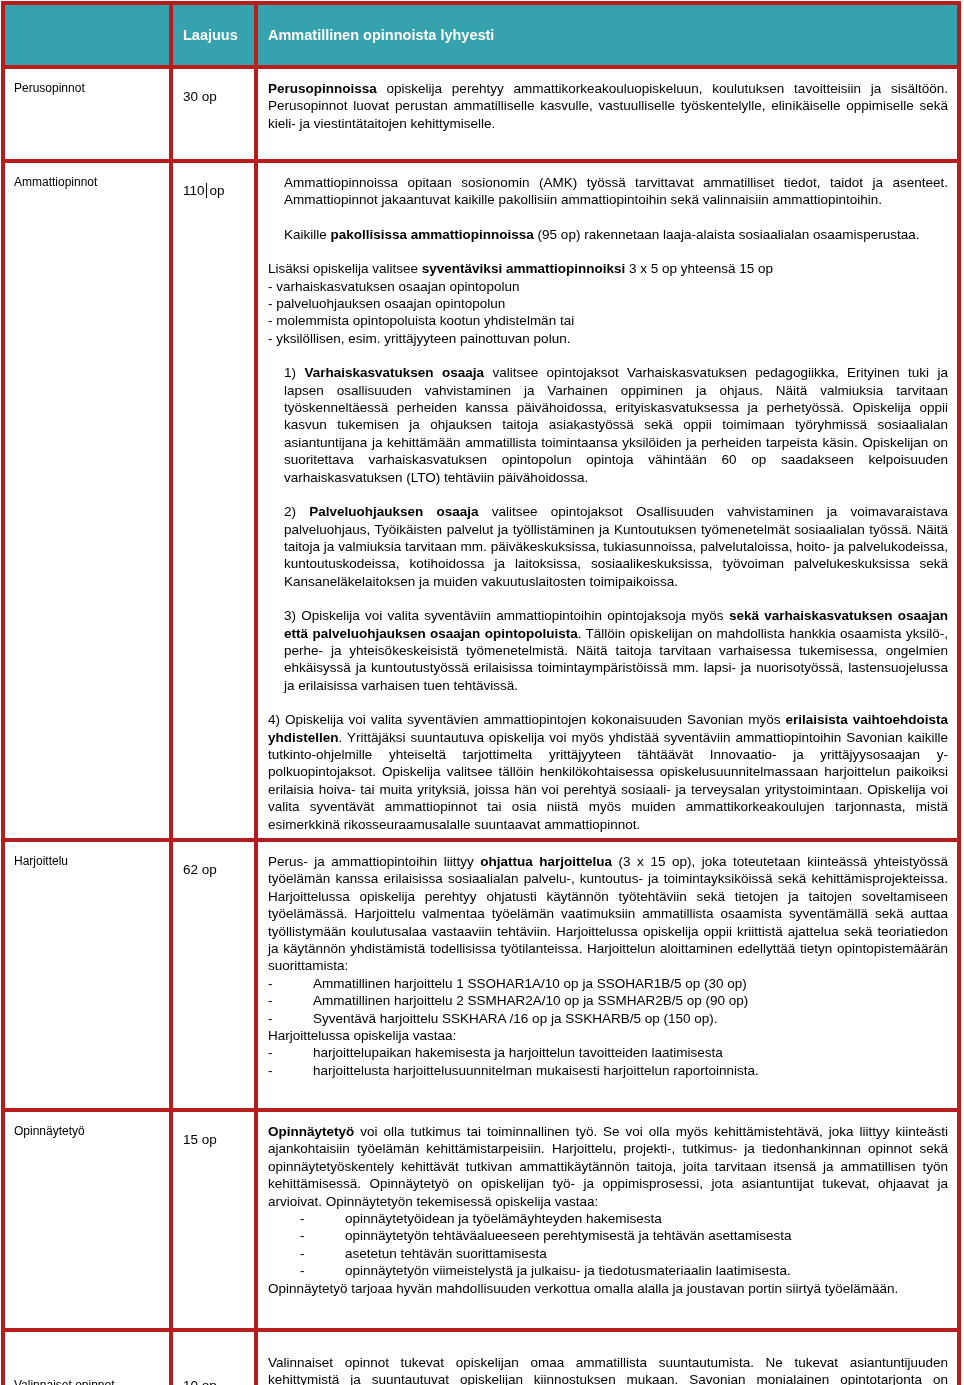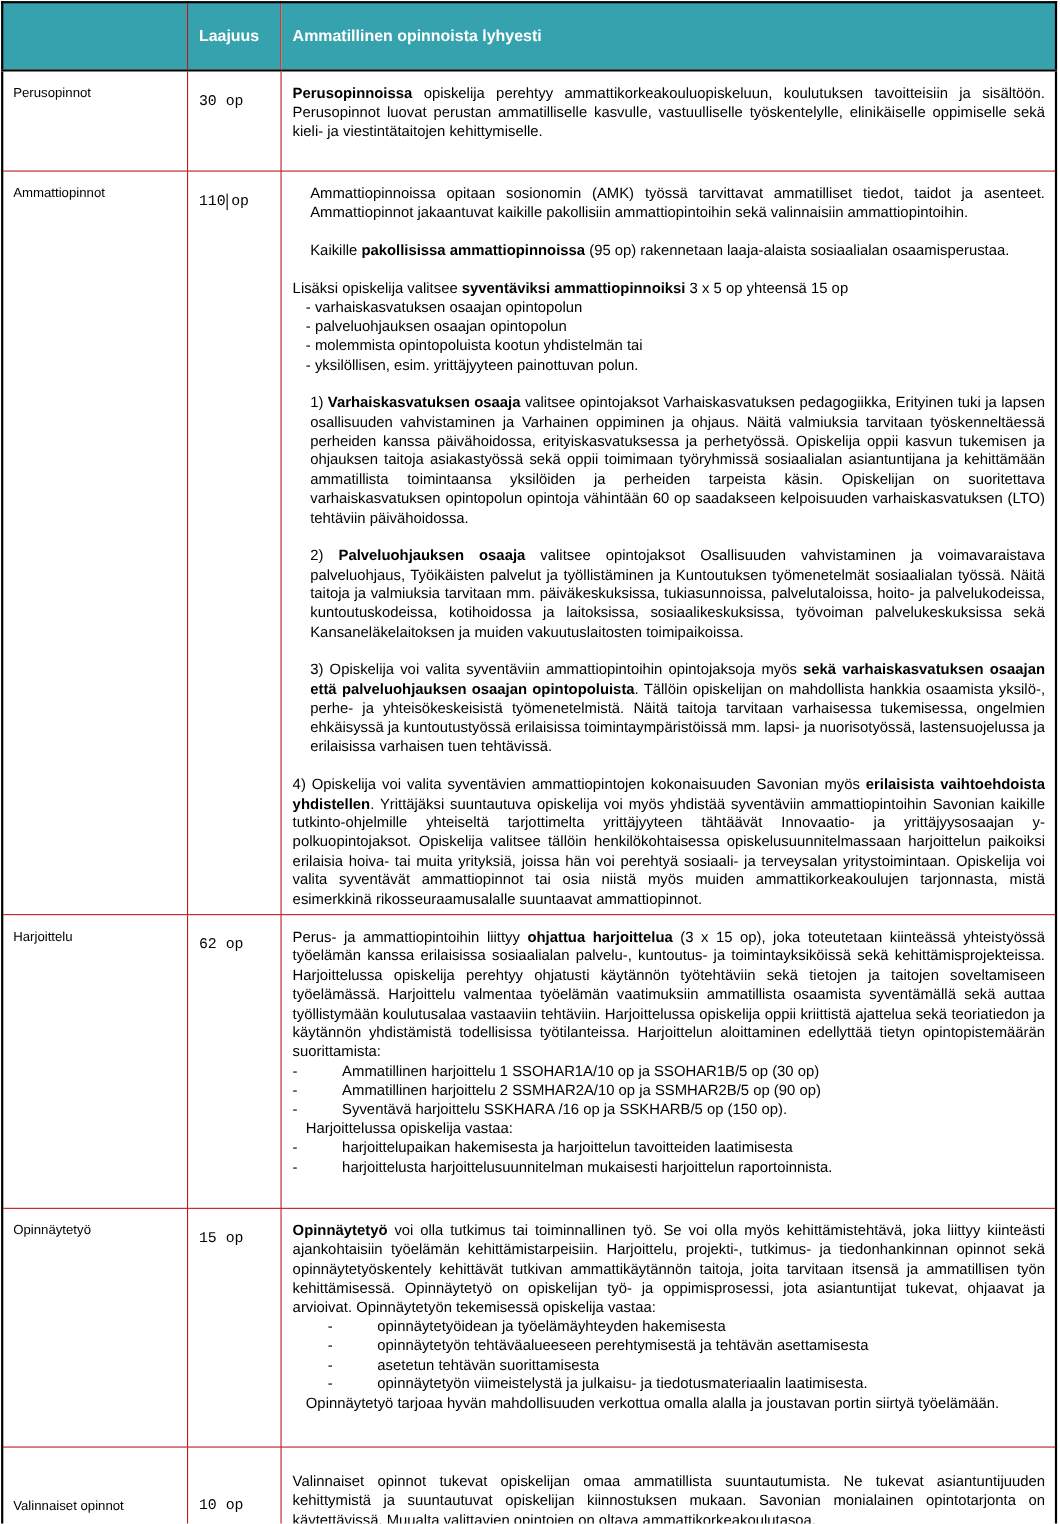--- a/index.html
+++ b/index.html
@@ -6,40 +6,40 @@
   body{
     width:964px;height:1385px;position:relative;
     font-family:"Liberation Sans", sans-serif;color:#000;
   }
   table.doc{
     position:absolute;left:1px;top:1px;
     width:960px;border-collapse:collapse;table-layout:fixed;
     border:2px solid #000;
   }
   td,th{
-    border:1px solid #b91c1c;vertical-align:top;overflow:hidden;
+    border:4px solid #b91c1c;vertical-align:top;overflow:hidden;
     padding:0;word-wrap:break-word;
   }
   col.c1{width:168px} col.c2{width:85px} col.c3{width:703px}
 
   tr.hdr th{
     height:60px;background:#35a2ae;color:#fff;
     font-size:14.5px;font-weight:bold;text-align:left;
     vertical-align:middle;padding:0 10px;
     border-bottom:2px solid #000;
   }
   td.label{font-weight:normal;font-size:12px;padding:12px 8px 0 9px;}
-  td.extent{font-size:13.5px;padding:20px 4px 0 10px;white-space:nowrap;font-family:Liberation Mono, monospace;}
+  td.extent{font-size:13.5px;padding:20px 4px 0 10px;white-space:nowrap;}
   td.desc{
     font-size:13.5px;line-height:17.4px;text-align:justify;
     padding:11px 9px 0 10px;
   }
   td.desc p{margin:0 0 17px 16px;}
   td.desc p.tight{margin:0;}
-  .plainline{text-align:left;margin-left:12px;}
+  .plainline{text-align:left;}
   .h-item{display:flex;text-align:left;}
   .h-item .dash{flex:0 0 45px;}
   .o-item{display:flex;text-align:left;}
   .o-item .dash{flex:0 0 45px;margin-left:32px;}
   .caret{
     display:inline-block;width:1px;height:15px;background:#000;
     vertical-align:text-bottom;margin-left:1px;margin-right:3px;
   }
   tr.r1 td{height:70px}
   tr.r2 td{height:655px}

